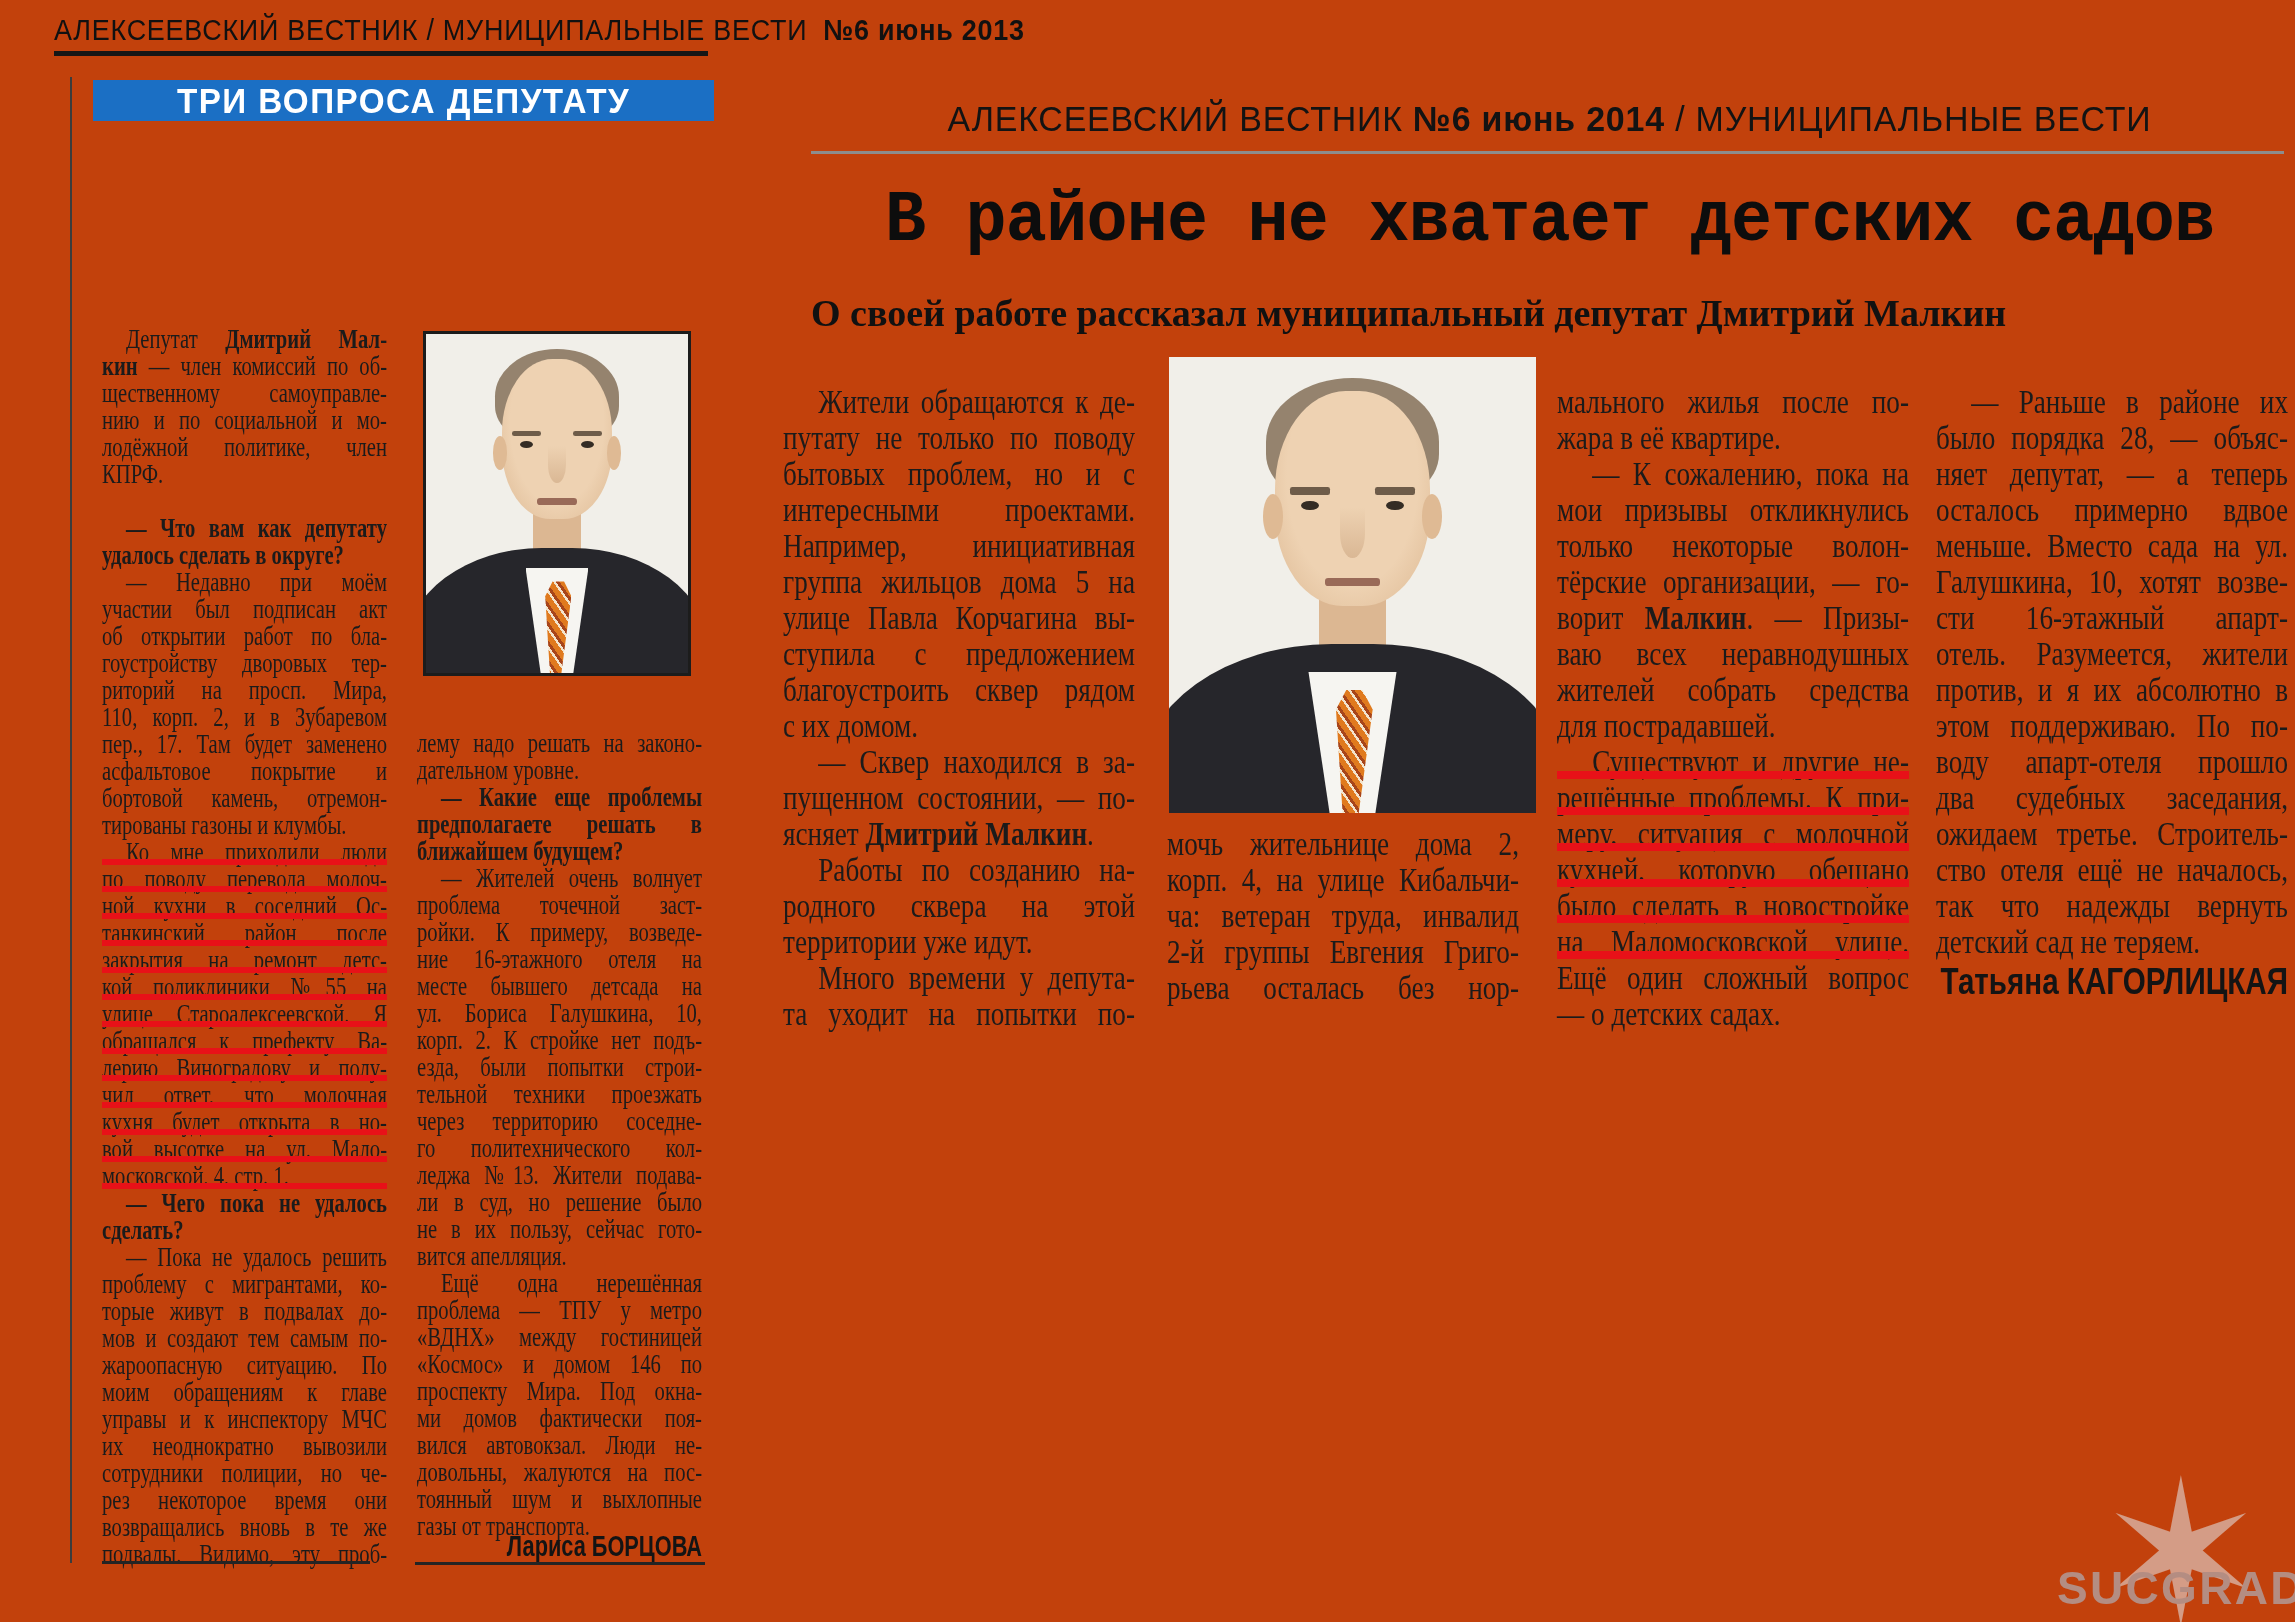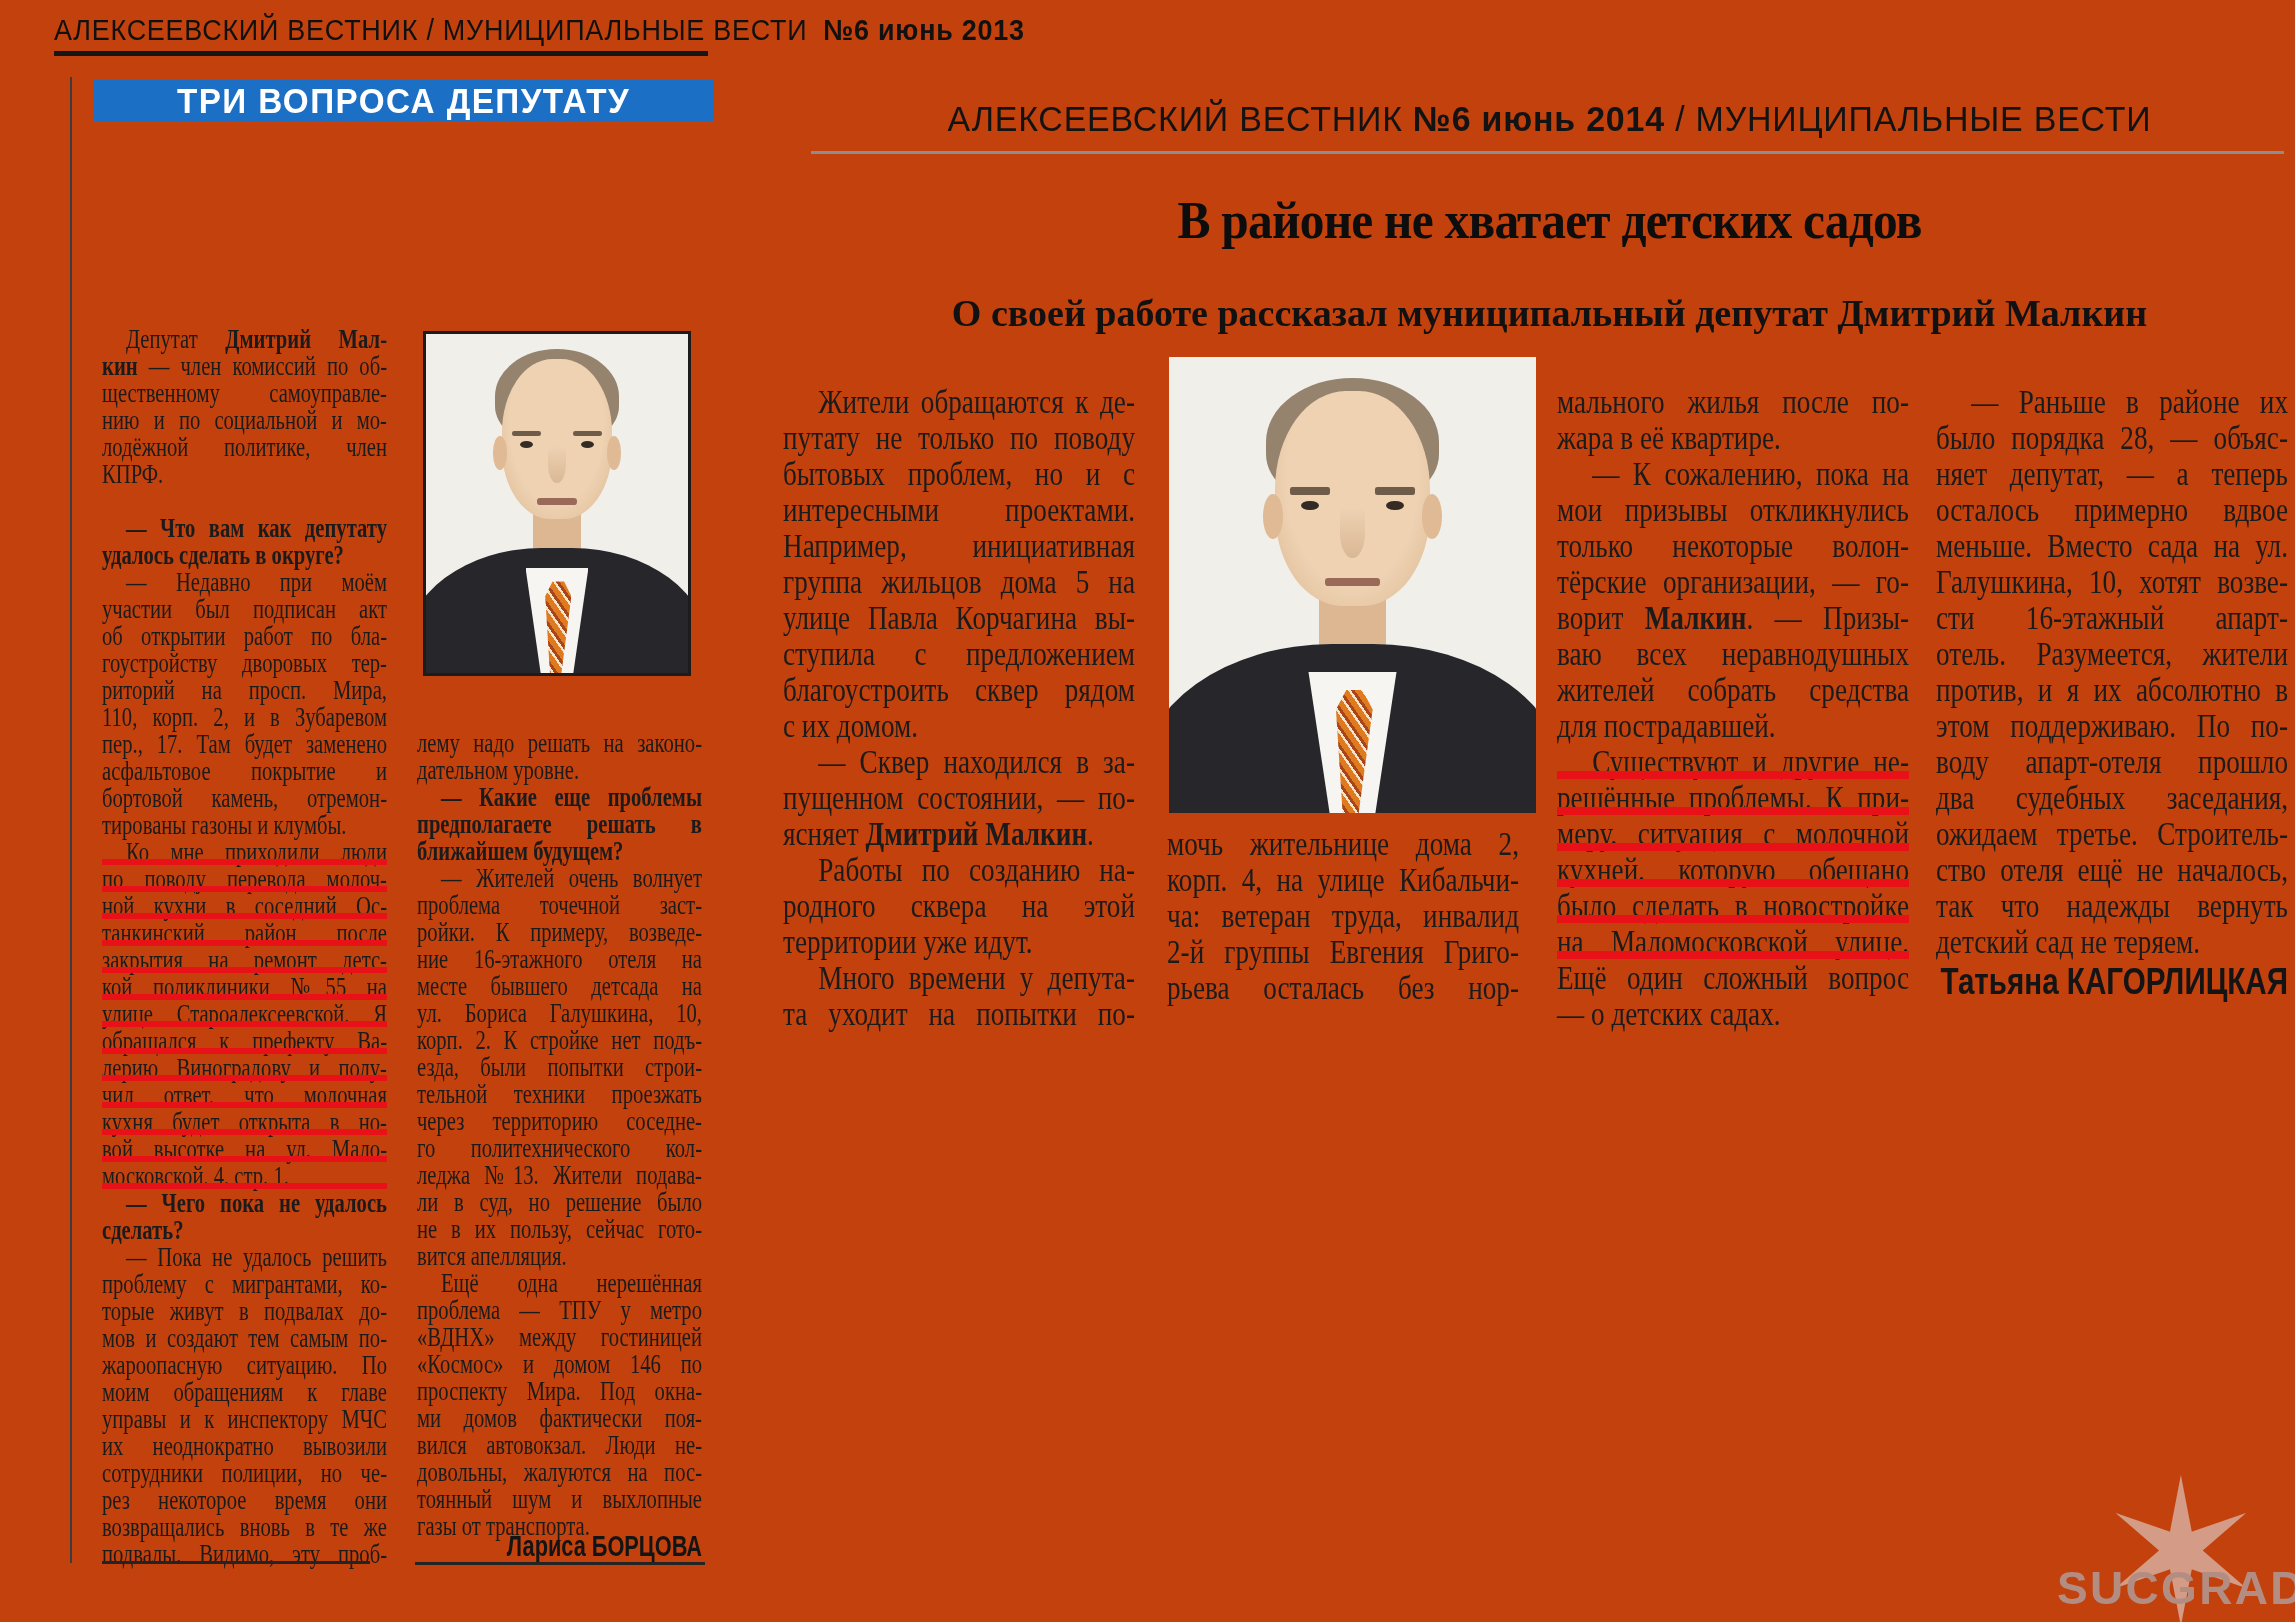--- a/index.html
+++ b/index.html
@@ -16,24 +16,24 @@
               font-size:35px;letter-spacing:0.8px;white-space:nowrap;color:#131313;transform:scaleX(.97);}
   .mast-right .issue{font-weight:bold;margin:0 10.7px;}
   .rule-right{left:811px;top:151px;width:1473px;height:3.1px;background:#8d8d8d;}
   
   .kicker{left:93px;top:80px;width:621px;height:41px;text-align:center;}
   .kicker-text{display:inline-block;width:100%;line-height:41px;font-family:"Liberation Sans",sans-serif;
                font-weight:bold;font-size:35px;color:#fff;letter-spacing:1.5px;transform:scaleX(.95);}
   .hl-left{left:77px;top:139px;width:654px;text-align:center;font-family:"Liberation Sans",sans-serif;
            font-weight:bold;font-size:60px;line-height:56px;color:#101010;letter-spacing:-0.8px;}
   .hl-left .hl-line{display:block;transform:scaleX(.92);}
-  .hl-right{left:811px;top:178px;width:1477px;text-align:center;font-family:Liberation Serif, serif;
-            font-weight:bold;font-size:52px;line-height:86px;color:#0d0d0d;letter-spacing:-0.8px;}
+  .hl-right{left:811px;top:178px;width:1477px;text-align:center;font-family:Liberation Mono, monospace;
+            font-weight:bold;font-size:72px;line-height:86px;color:#0d0d0d;letter-spacing:-0.8px;}
   .hl-right span{display:inline-block;transform:scaleX(.95);white-space:nowrap;}
-  .sub-right{left:811px;top:291px;width:1477px;text-align:center;font-weight:bold;font-size:38px;color:#111;}
+  .sub-right{left:811px;top:291px;width:1477px;text-align:left;font-weight:bold;font-size:38px;color:#111;}
   
   .col{position:absolute;transform-origin:0 0;}
   .lcol{width:380px;transform:scaleX(.75);font-size:27.5px;}
   .rcol{width:440px;transform:scaleX(.8);font-size:34px;}
   .line{position:relative;text-align:justify;text-align-last:justify;overflow:visible;}
   .lcol .line{height:27px;line-height:27px;}
   .rcol .line{height:36px;line-height:36px;}
   .line.nj{text-align-last:left;}
   .line.b,span.b{font-weight:bold;}
   .lcol .line.ind{text-indent:32px;}

